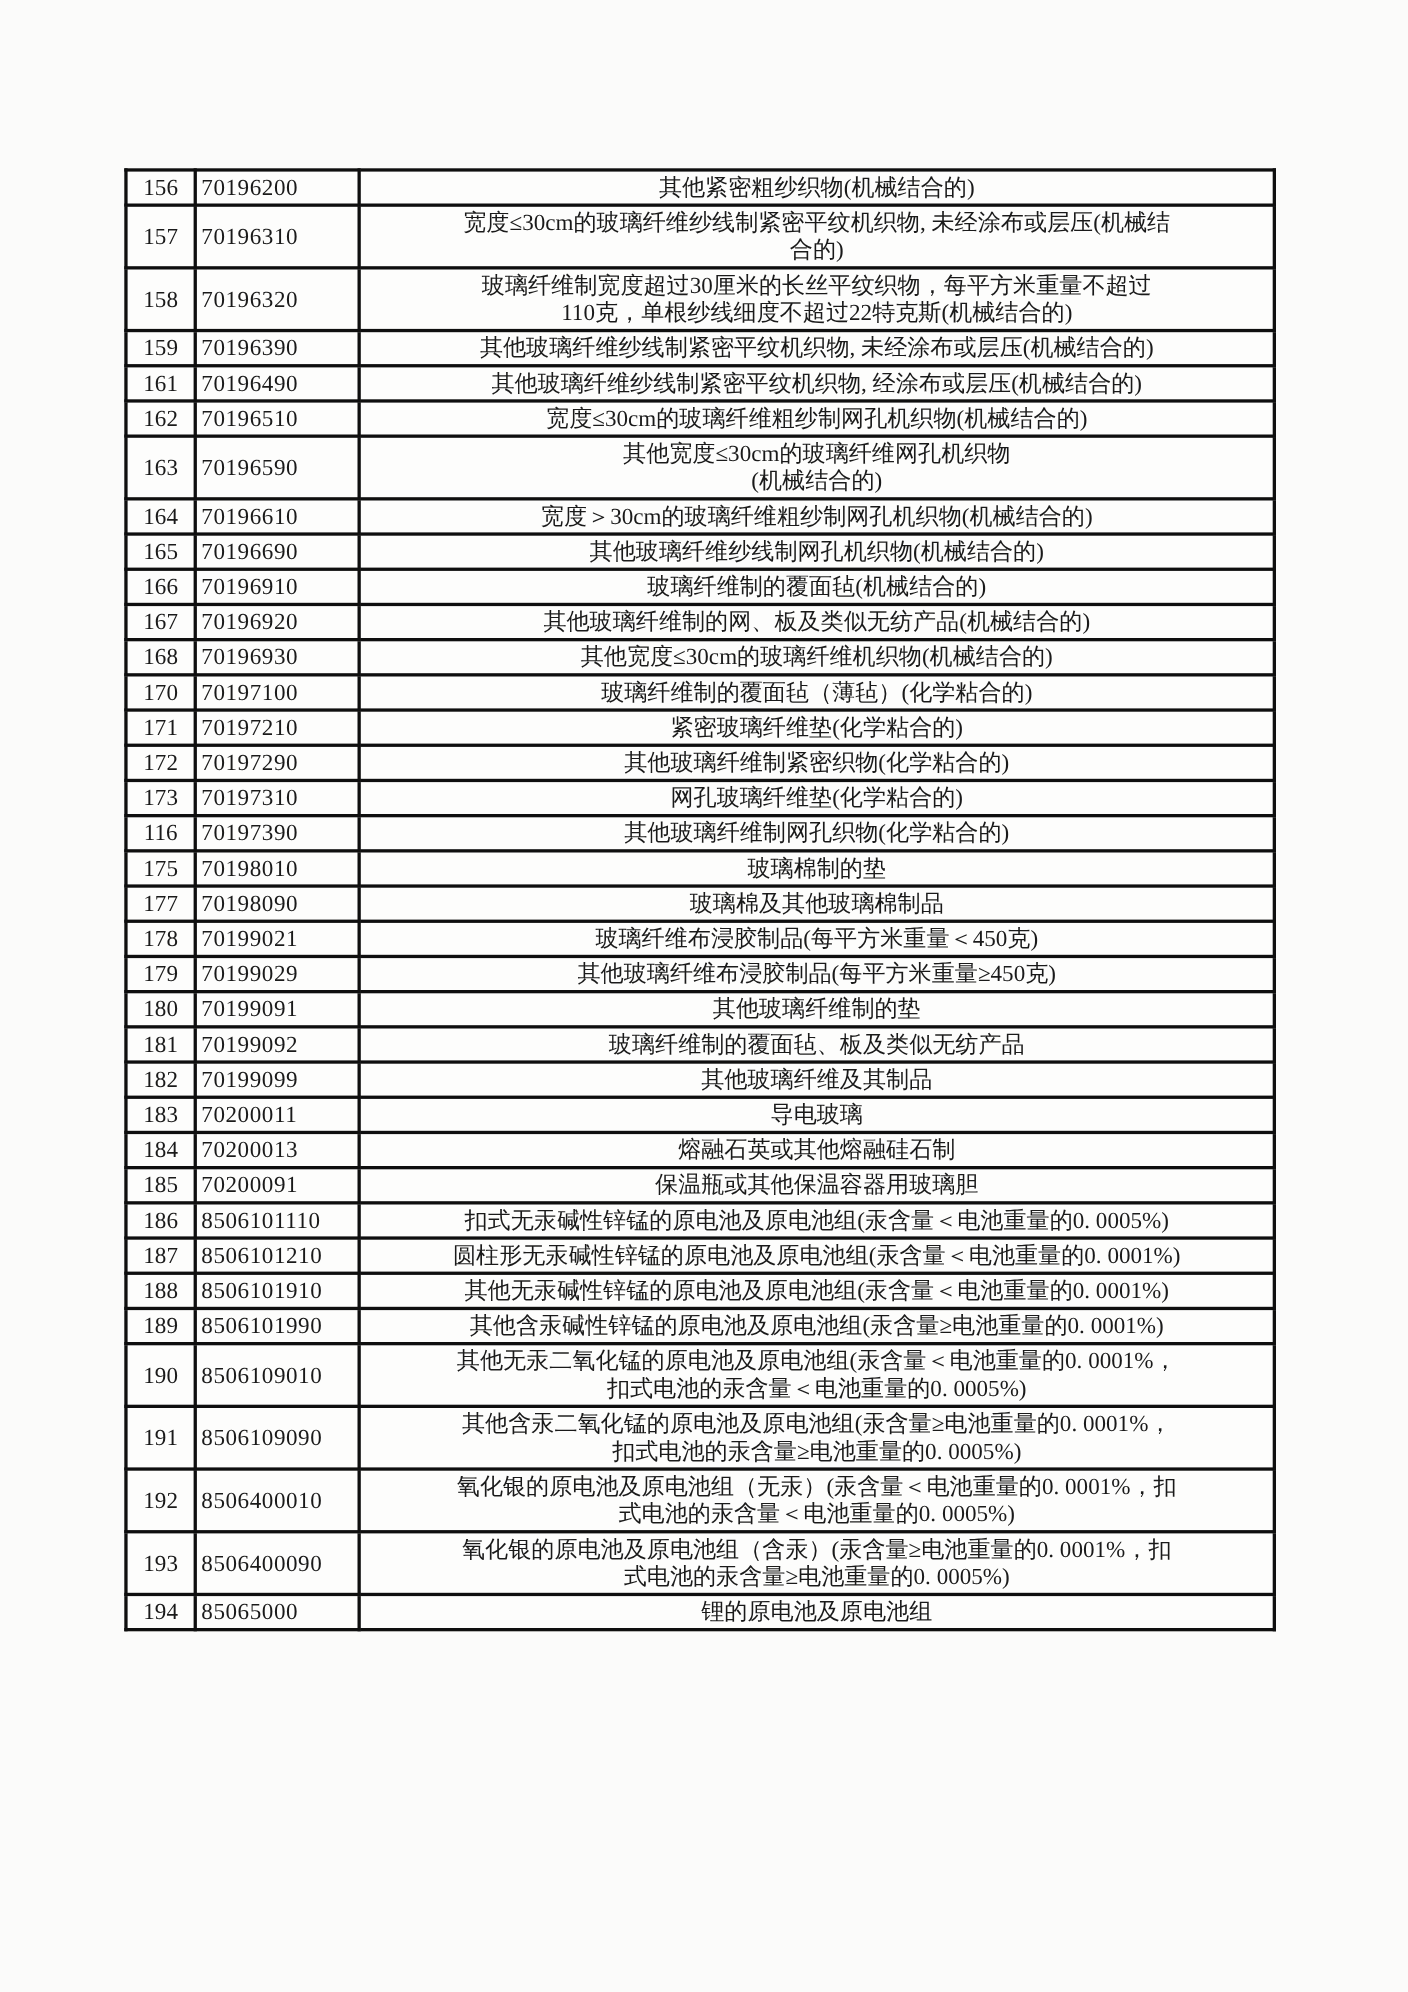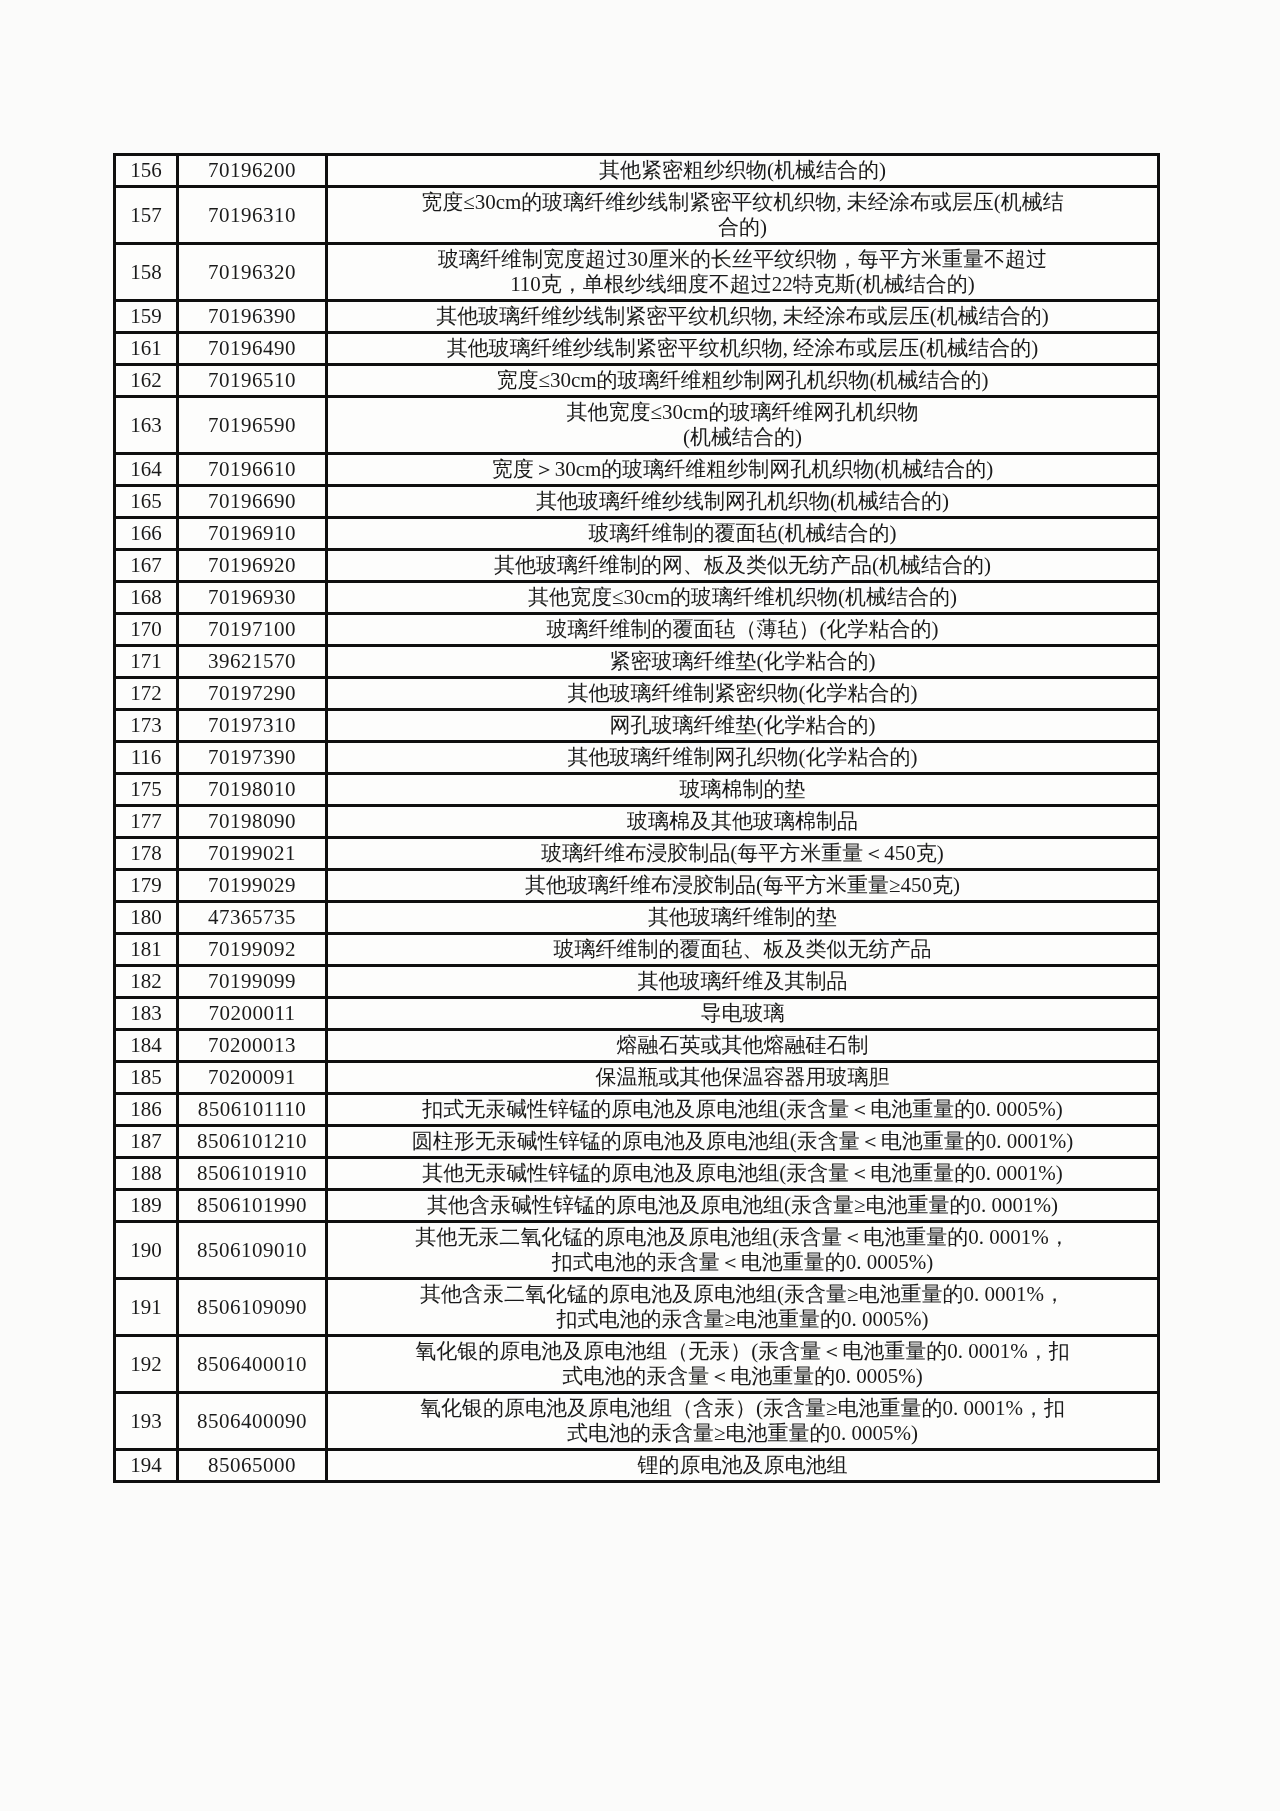--- a/index.html
+++ b/index.html
@@ -35,21 +35,21 @@
     line-height: 25px;
     padding: 2px 4px;
     vertical-align: middle;
     overflow: hidden;
   }
   td.cell-no {
     text-align: center;
     padding-right: 8px;
   }
   td.cell-code {
-    text-align: center;
+    text-align: left;
     padding-left: 7px;
     letter-spacing: 0.5px;
   }
   td.cell-desc {
     text-align: center;
     padding-left: 6px;
     white-space: pre-wrap;
     overflow-wrap: anywhere;
   }
 </style>
@@ -127,21 +127,21 @@
           <td class="cell-code">70196930</td>
           <td class="cell-desc">其他宽度≤30cm的玻璃纤维机织物(机械结合的)</td>
         </tr>
         <tr>
           <td class="cell-no">170</td>
           <td class="cell-code">70197100</td>
           <td class="cell-desc">玻璃纤维制的覆面毡（薄毡）(化学粘合的)</td>
         </tr>
         <tr>
           <td class="cell-no">171</td>
-          <td class="cell-code">39621570</td>
+          <td class="cell-code">70197210</td>
           <td class="cell-desc">紧密玻璃纤维垫(化学粘合的)</td>
         </tr>
         <tr>
           <td class="cell-no">172</td>
           <td class="cell-code">70197290</td>
           <td class="cell-desc">其他玻璃纤维制紧密织物(化学粘合的)</td>
         </tr>
         <tr>
           <td class="cell-no">173</td>
           <td class="cell-code">70197310</td>
@@ -167,21 +167,21 @@
           <td class="cell-code">70199021</td>
           <td class="cell-desc">玻璃纤维布浸胶制品(每平方米重量＜450克)</td>
         </tr>
         <tr>
           <td class="cell-no">179</td>
           <td class="cell-code">70199029</td>
           <td class="cell-desc">其他玻璃纤维布浸胶制品(每平方米重量≥450克)</td>
         </tr>
         <tr>
           <td class="cell-no">180</td>
-          <td class="cell-code">47365735</td>
+          <td class="cell-code">70199091</td>
           <td class="cell-desc">其他玻璃纤维制的垫</td>
         </tr>
         <tr>
           <td class="cell-no">181</td>
           <td class="cell-code">70199092</td>
           <td class="cell-desc">玻璃纤维制的覆面毡、板及类似无纺产品</td>
         </tr>
         <tr>
           <td class="cell-no">182</td>
           <td class="cell-code">70199099</td>

